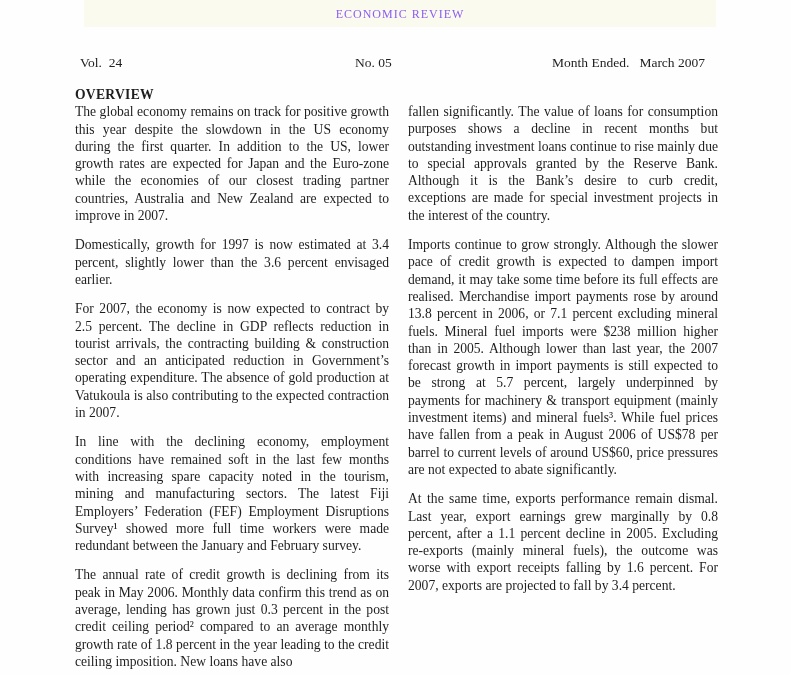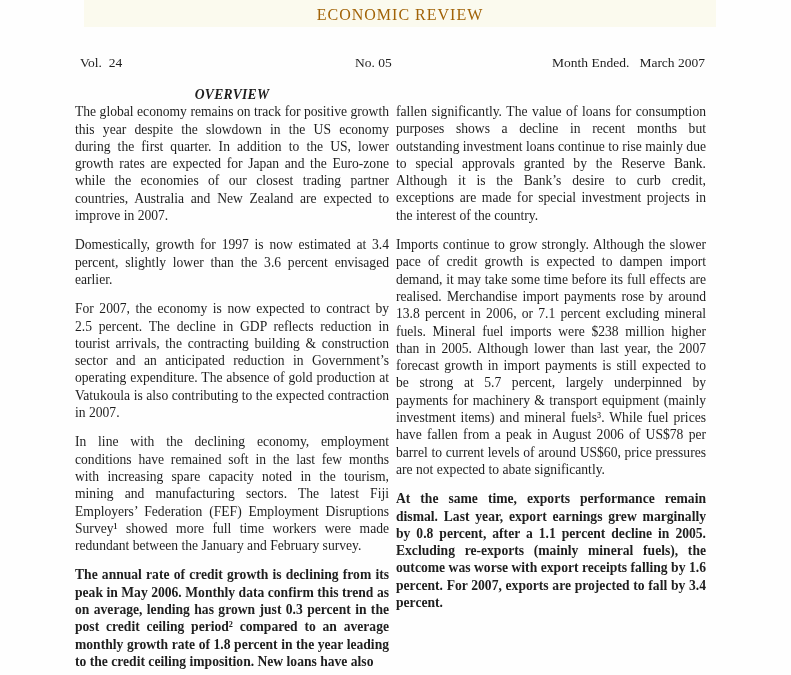--- a/index.html
+++ b/index.html
@@ -16,22 +16,22 @@
     background: #fefefe;
   }
   .masthead {
     position: absolute;
     left: 84px; top: 0;
     width: 632px; height: 27px;
     background: #fbfaee;
     display: flex; align-items: center; justify-content: center;
   }
   .masthead-title {
-    color: #a16207;
-    font-size: 16px;
+    color: #8b5cf6;
+    font-size: 12px;
     letter-spacing: 1px;
     font-weight: 400;
     white-space: pre;
     margin-top: 2px;
   }
   .issue-line {
     position: absolute;
     top: 55px; left: 0; right: 0;
     height: 18px;
     font-size: 13.5px;
@@ -41,29 +41,28 @@
   .issue-number   { position: absolute; left: 355px; white-space: pre; }
   .issue-month    { position: absolute; right: 86px; white-space: pre; text-align: right; }
   .column {
     position: absolute;
     top: 86px;
     font-size: 13.6px;
     line-height: 17.3px;
     text-align: justify;
   }
   .column-left  { left: 75px;  width: 314px; }
-  .column-right { left: 396px; width: 310px; padding-top: 17px; }
+  .column-right { left: 408px; width: 310px; padding-top: 17px; }
   .overview-heading {
     font-weight: bold;
     letter-spacing: 0.3px;
-    text-align: center;
-    font-style: italic;
+    text-align: left;
   }
   .para { margin: 0 0 12px 0; }
-  .para:last-child { margin-bottom: 0; font-weight: bold; }
+  .para:last-child { margin-bottom: 0; }
 </style>
 </head>
 <body>
 
 <div class="page">
 
   <div class="masthead">
     <div class="masthead-title">ECONOMIC REVIEW</div>
   </div>
 

